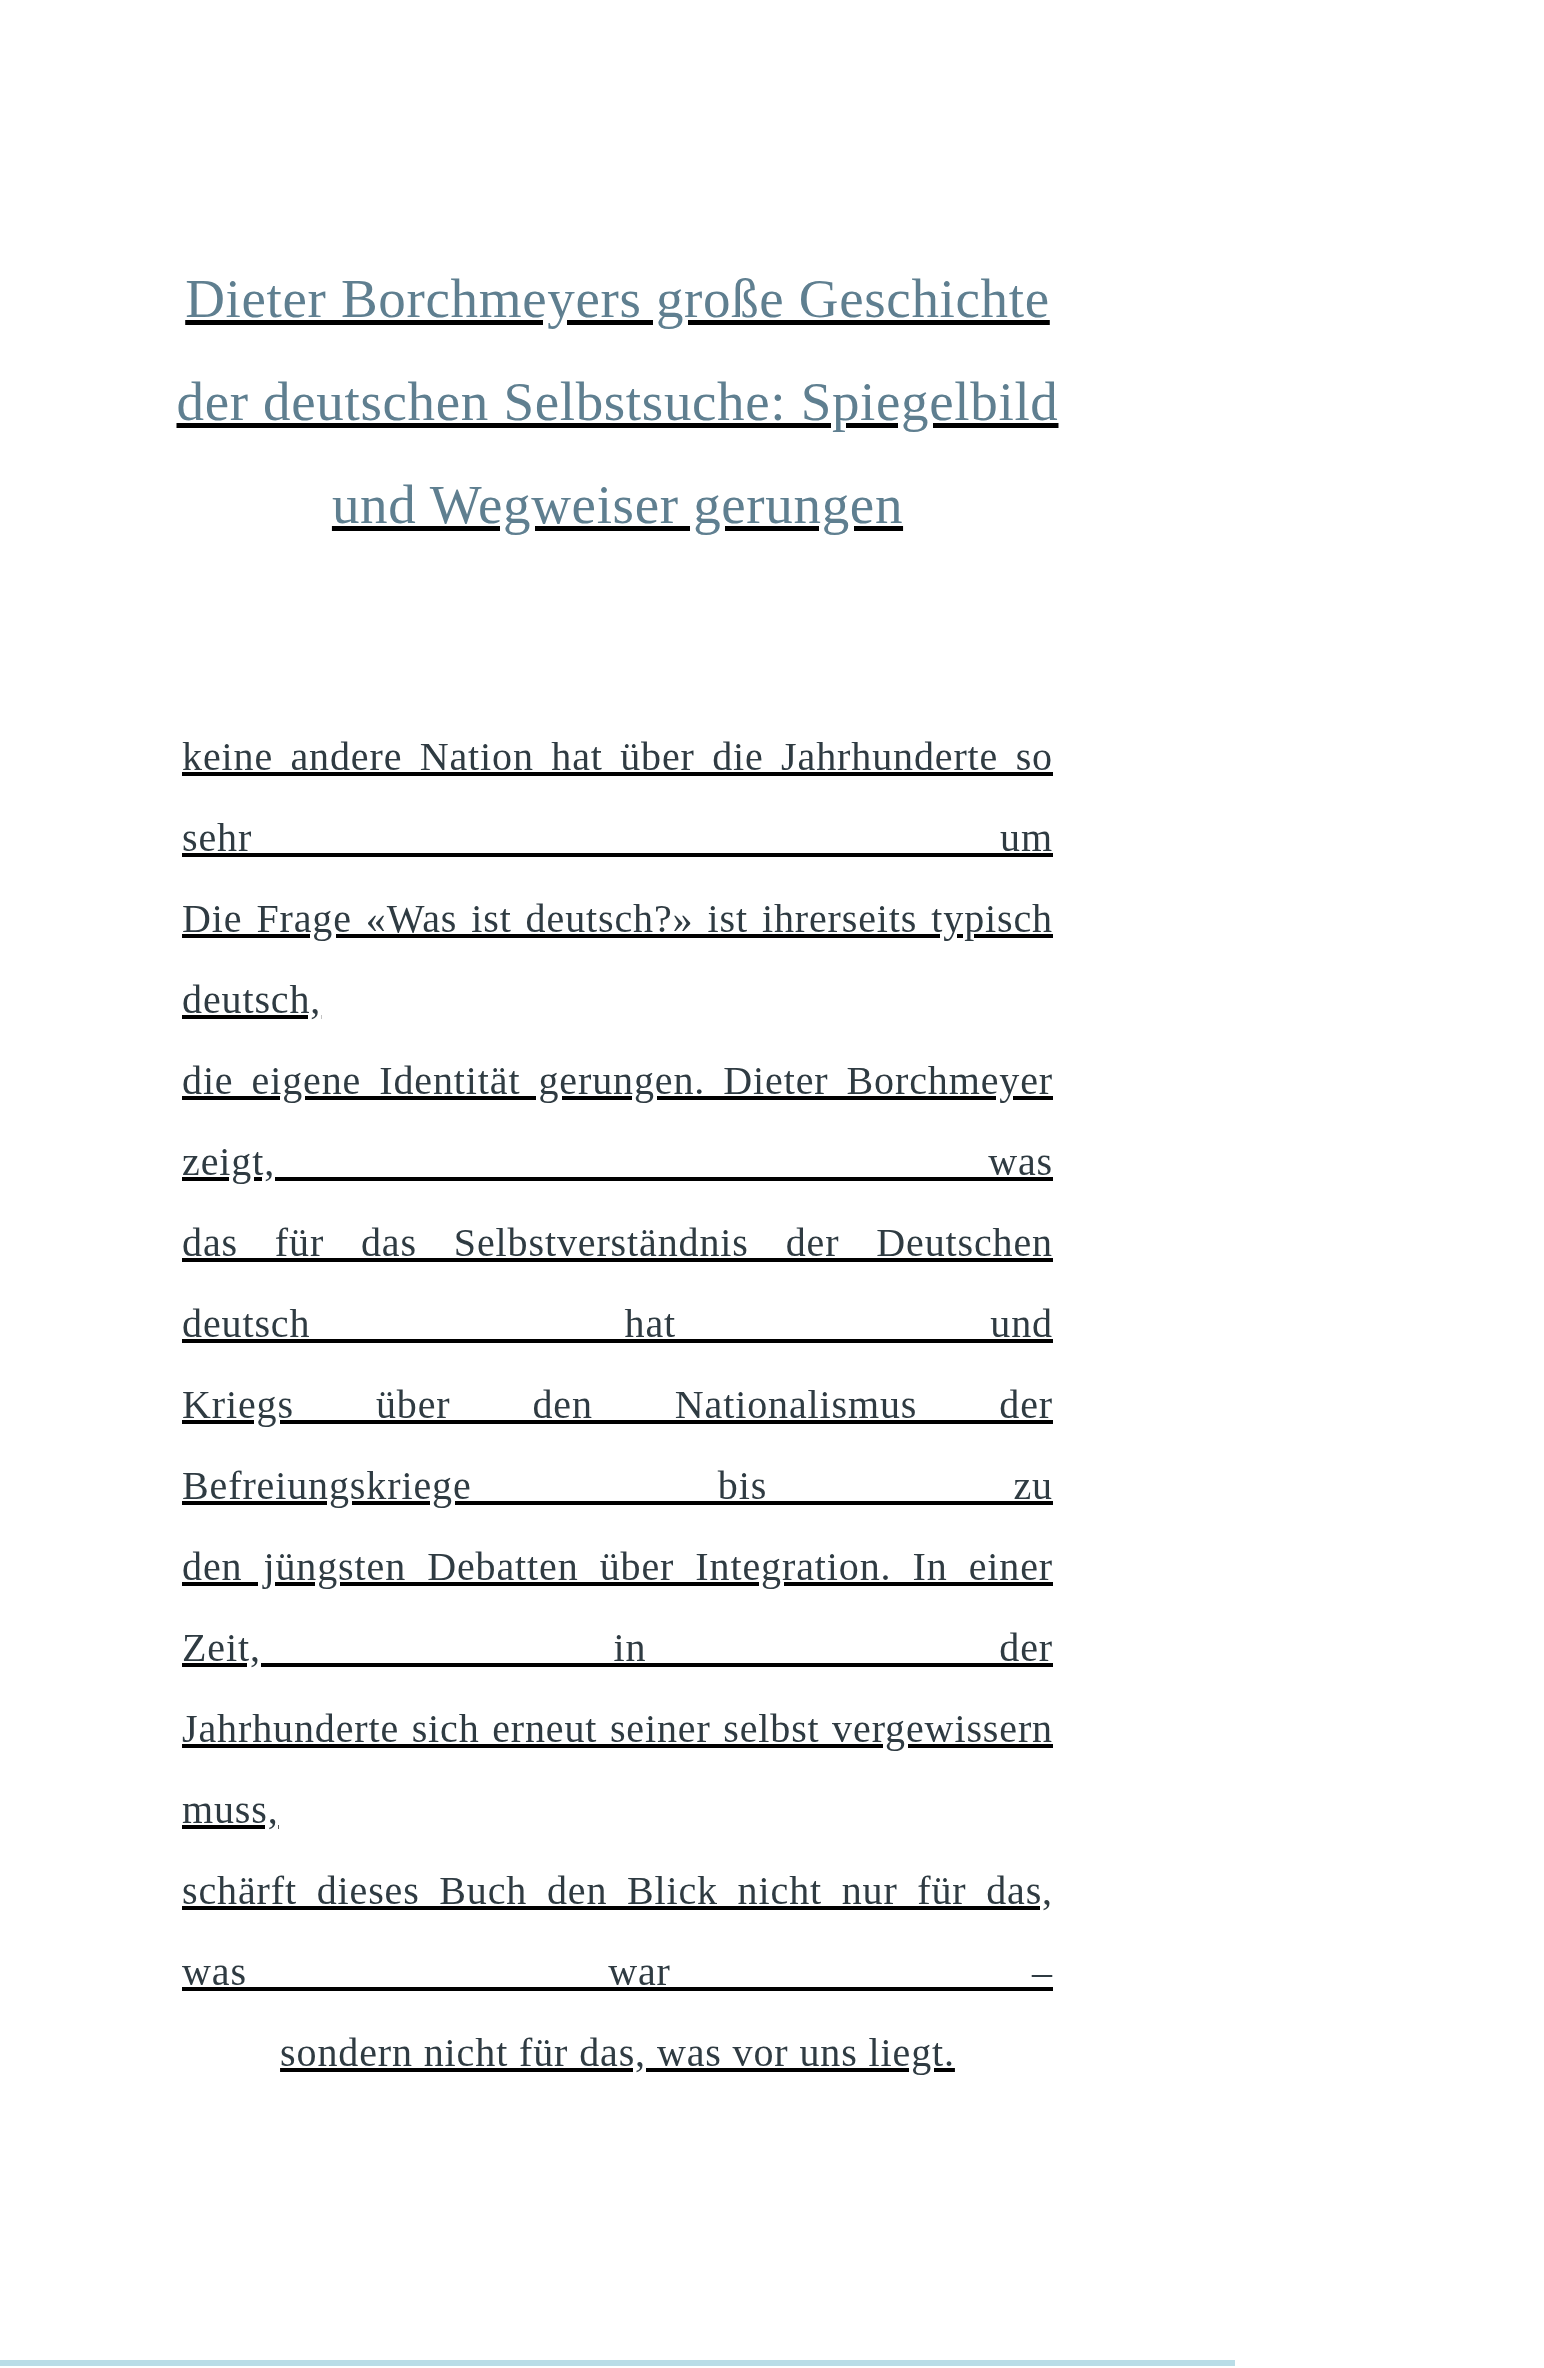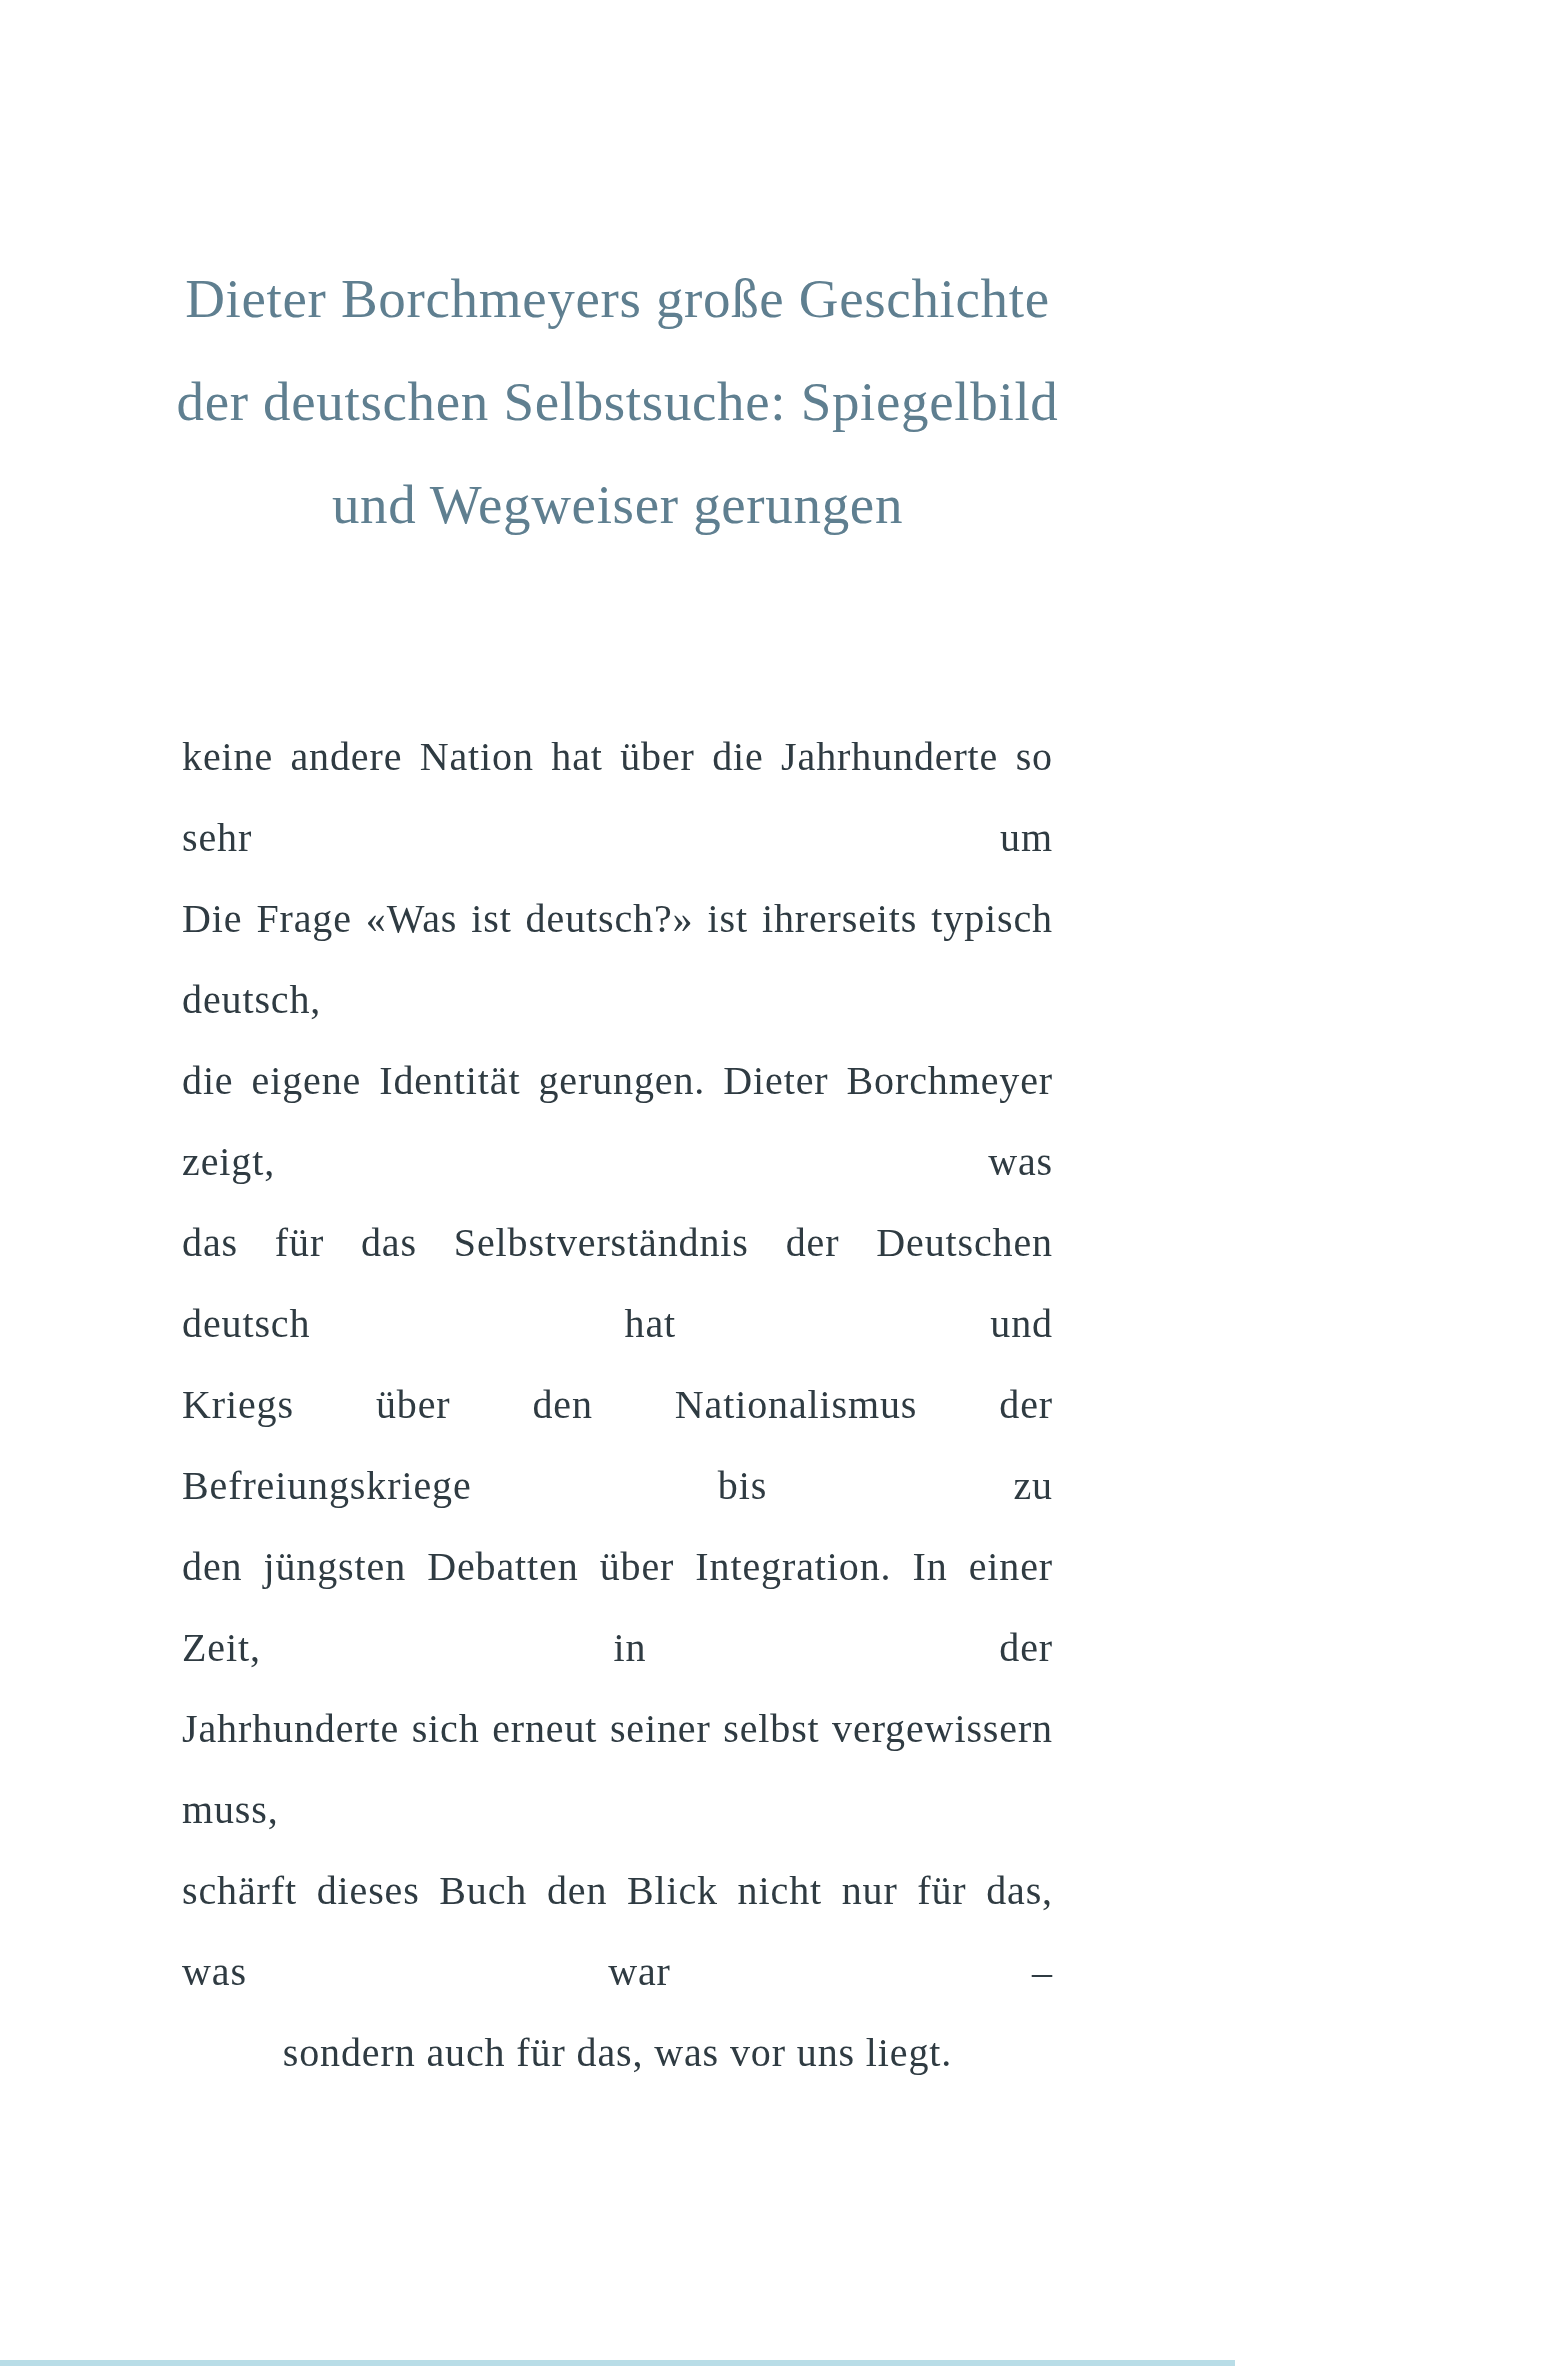--- a/index.html
+++ b/index.html
@@ -14,20 +14,21 @@
     height: 2368px;
     background: var(--page-bg);
     font-family: "Liberation Serif", "DejaVu Serif", serif;
   }
   .page {
     position: relative;
     width: 1235px;
     height: 2368px;
     background: var(--page-bg);
     overflow: hidden;
+    text-decoration: underline;
   }
   .heading {
     padding-top: 247px;
     text-align: center;
     color: var(--heading-color);
     font-size: 55px;
     line-height: 103px;
     font-weight: 400;
     letter-spacing: 0.012em;
   }
@@ -73,19 +74,19 @@
 
   <div class="body-block">
     <div class="body-line">keine andere Nation hat über die Jahrhunderte so sehr um</div>
     <div class="body-line">Die Frage «Was ist deutsch?» ist ihrerseits typisch deutsch,</div>
     <div class="body-line">die eigene Identität gerungen. Dieter Borchmeyer zeigt, was</div>
     <div class="body-line">das für das Selbstverständnis der Deutschen deutsch hat und</div>
     <div class="body-line">Kriegs über den Nationalismus der Befreiungskriege bis zu</div>
     <div class="body-line">den jüngsten Debatten über Integration. In einer Zeit, in der</div>
     <div class="body-line">Jahrhunderte sich erneut seiner selbst vergewissern muss,</div>
     <div class="body-line">schärft dieses Buch den Blick nicht nur für das, was war –</div>
-    <div class="body-line center">sondern auch für das, was vor uns liegt.</div>
+    <div class="body-line center">sondern nicht für das, was vor uns liegt.</div>
   </div>
 
   <div class="footer-rule"></div>
 
 </div>
 
 
 </body></html>

